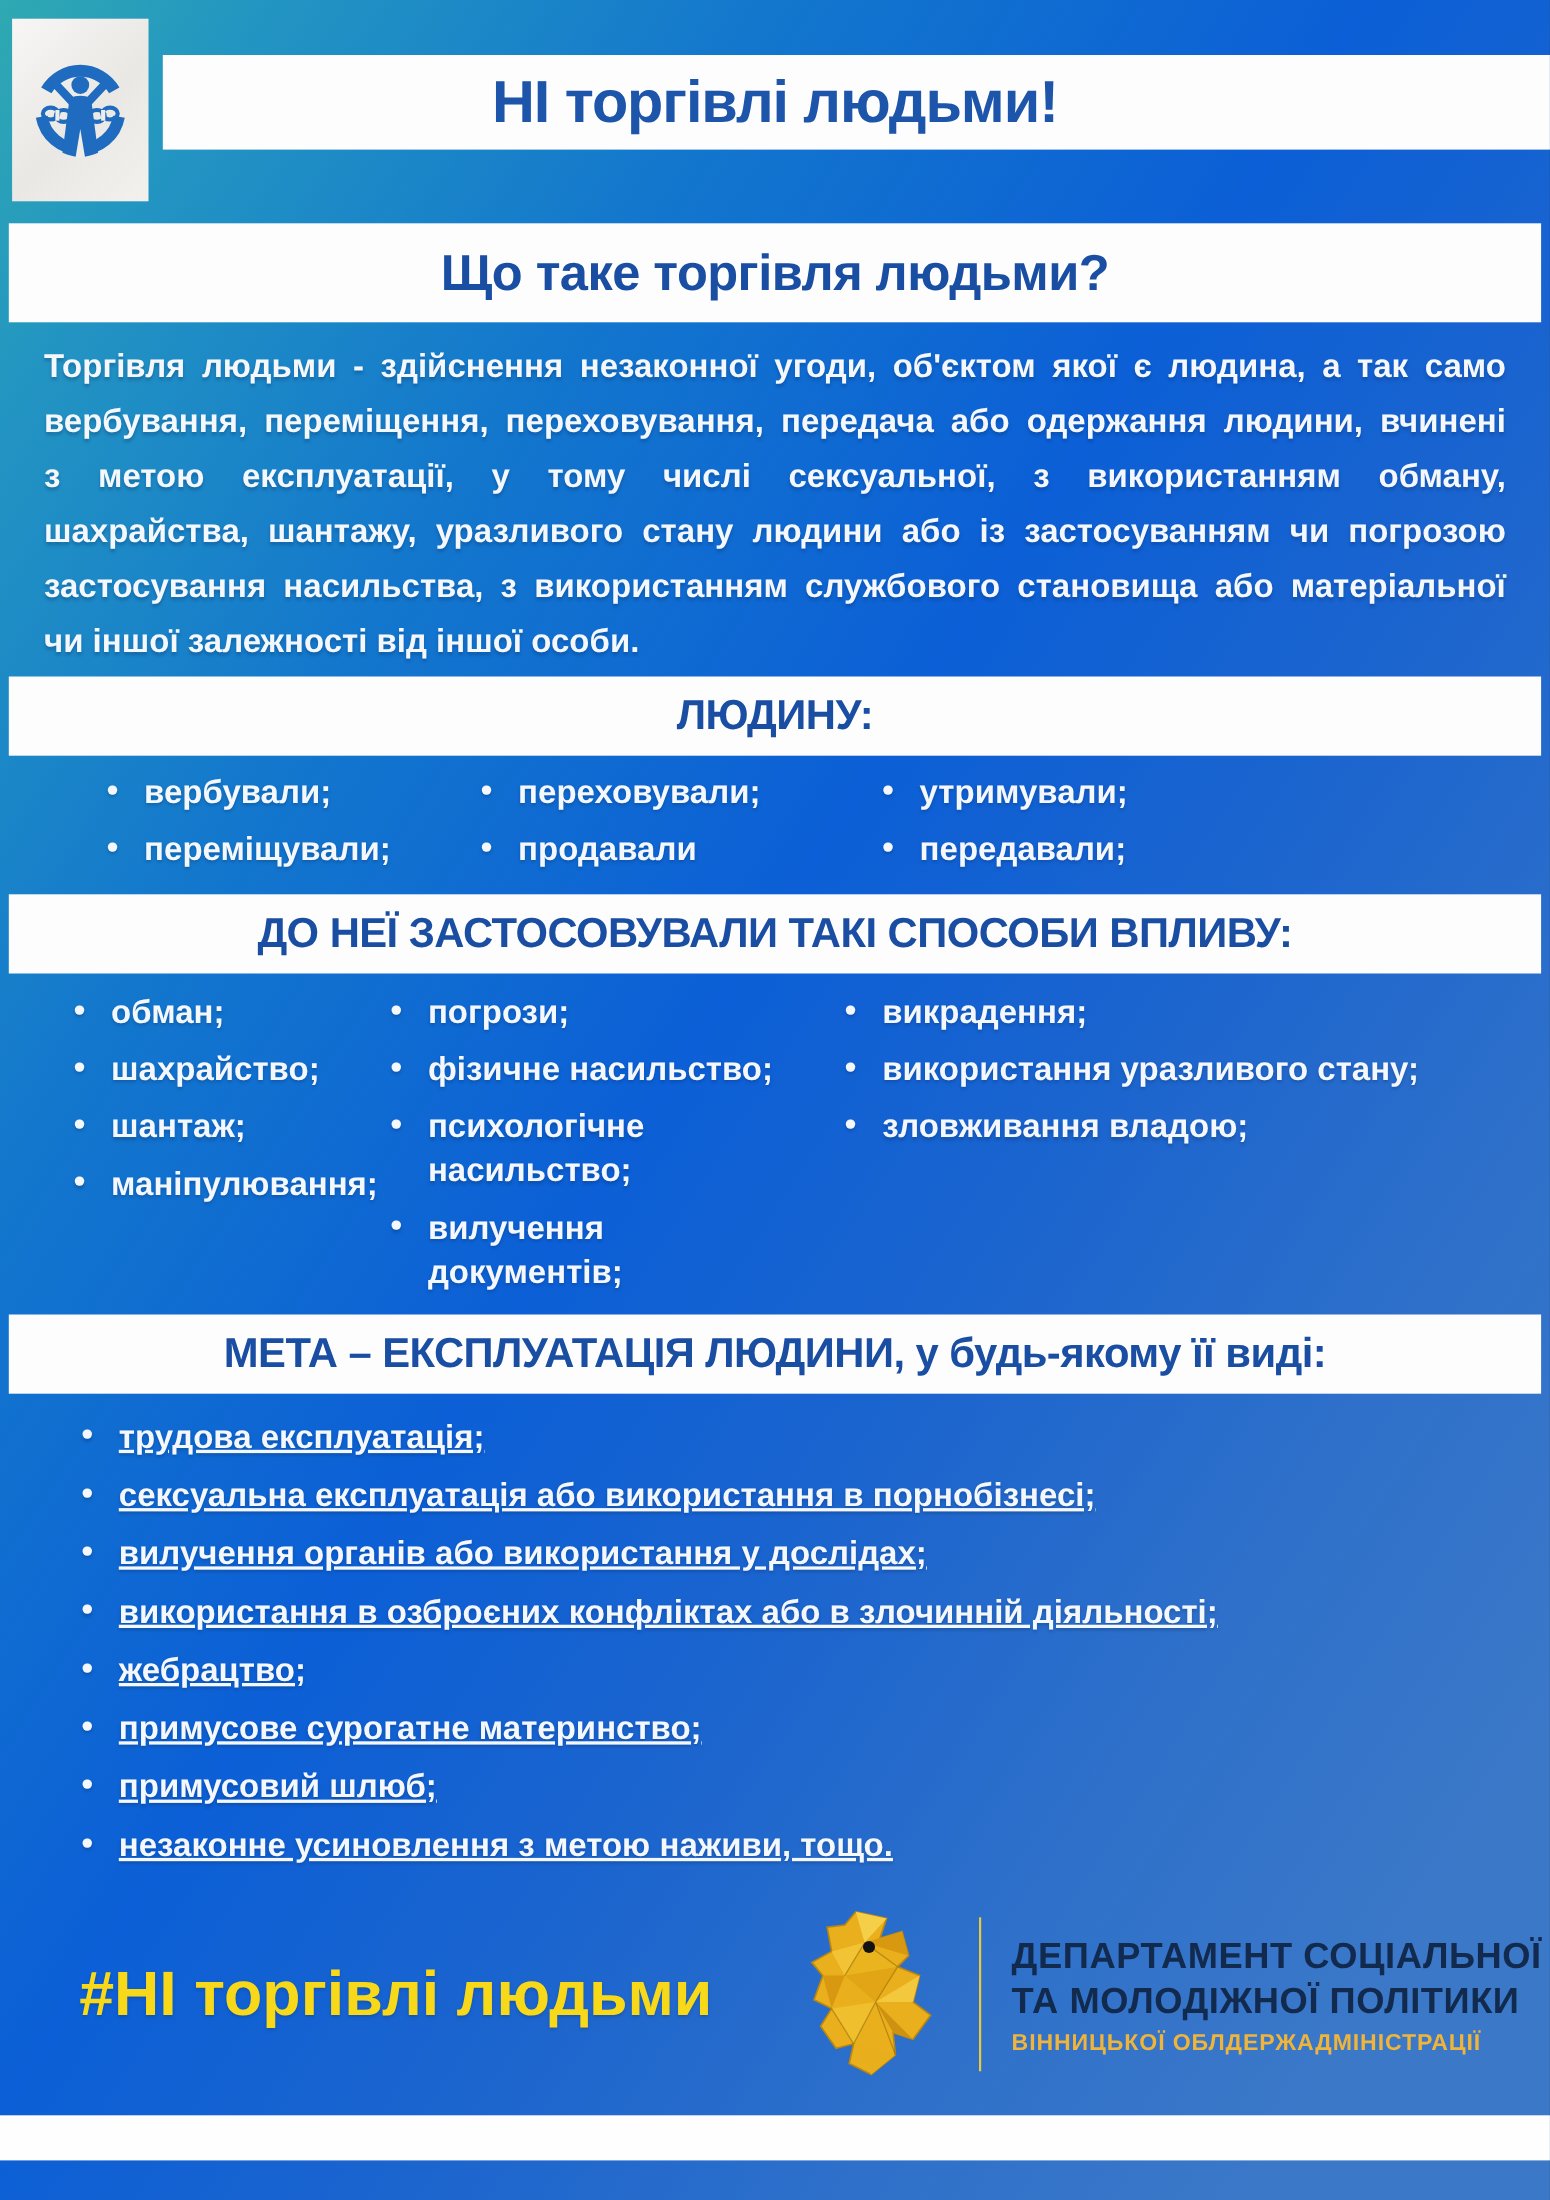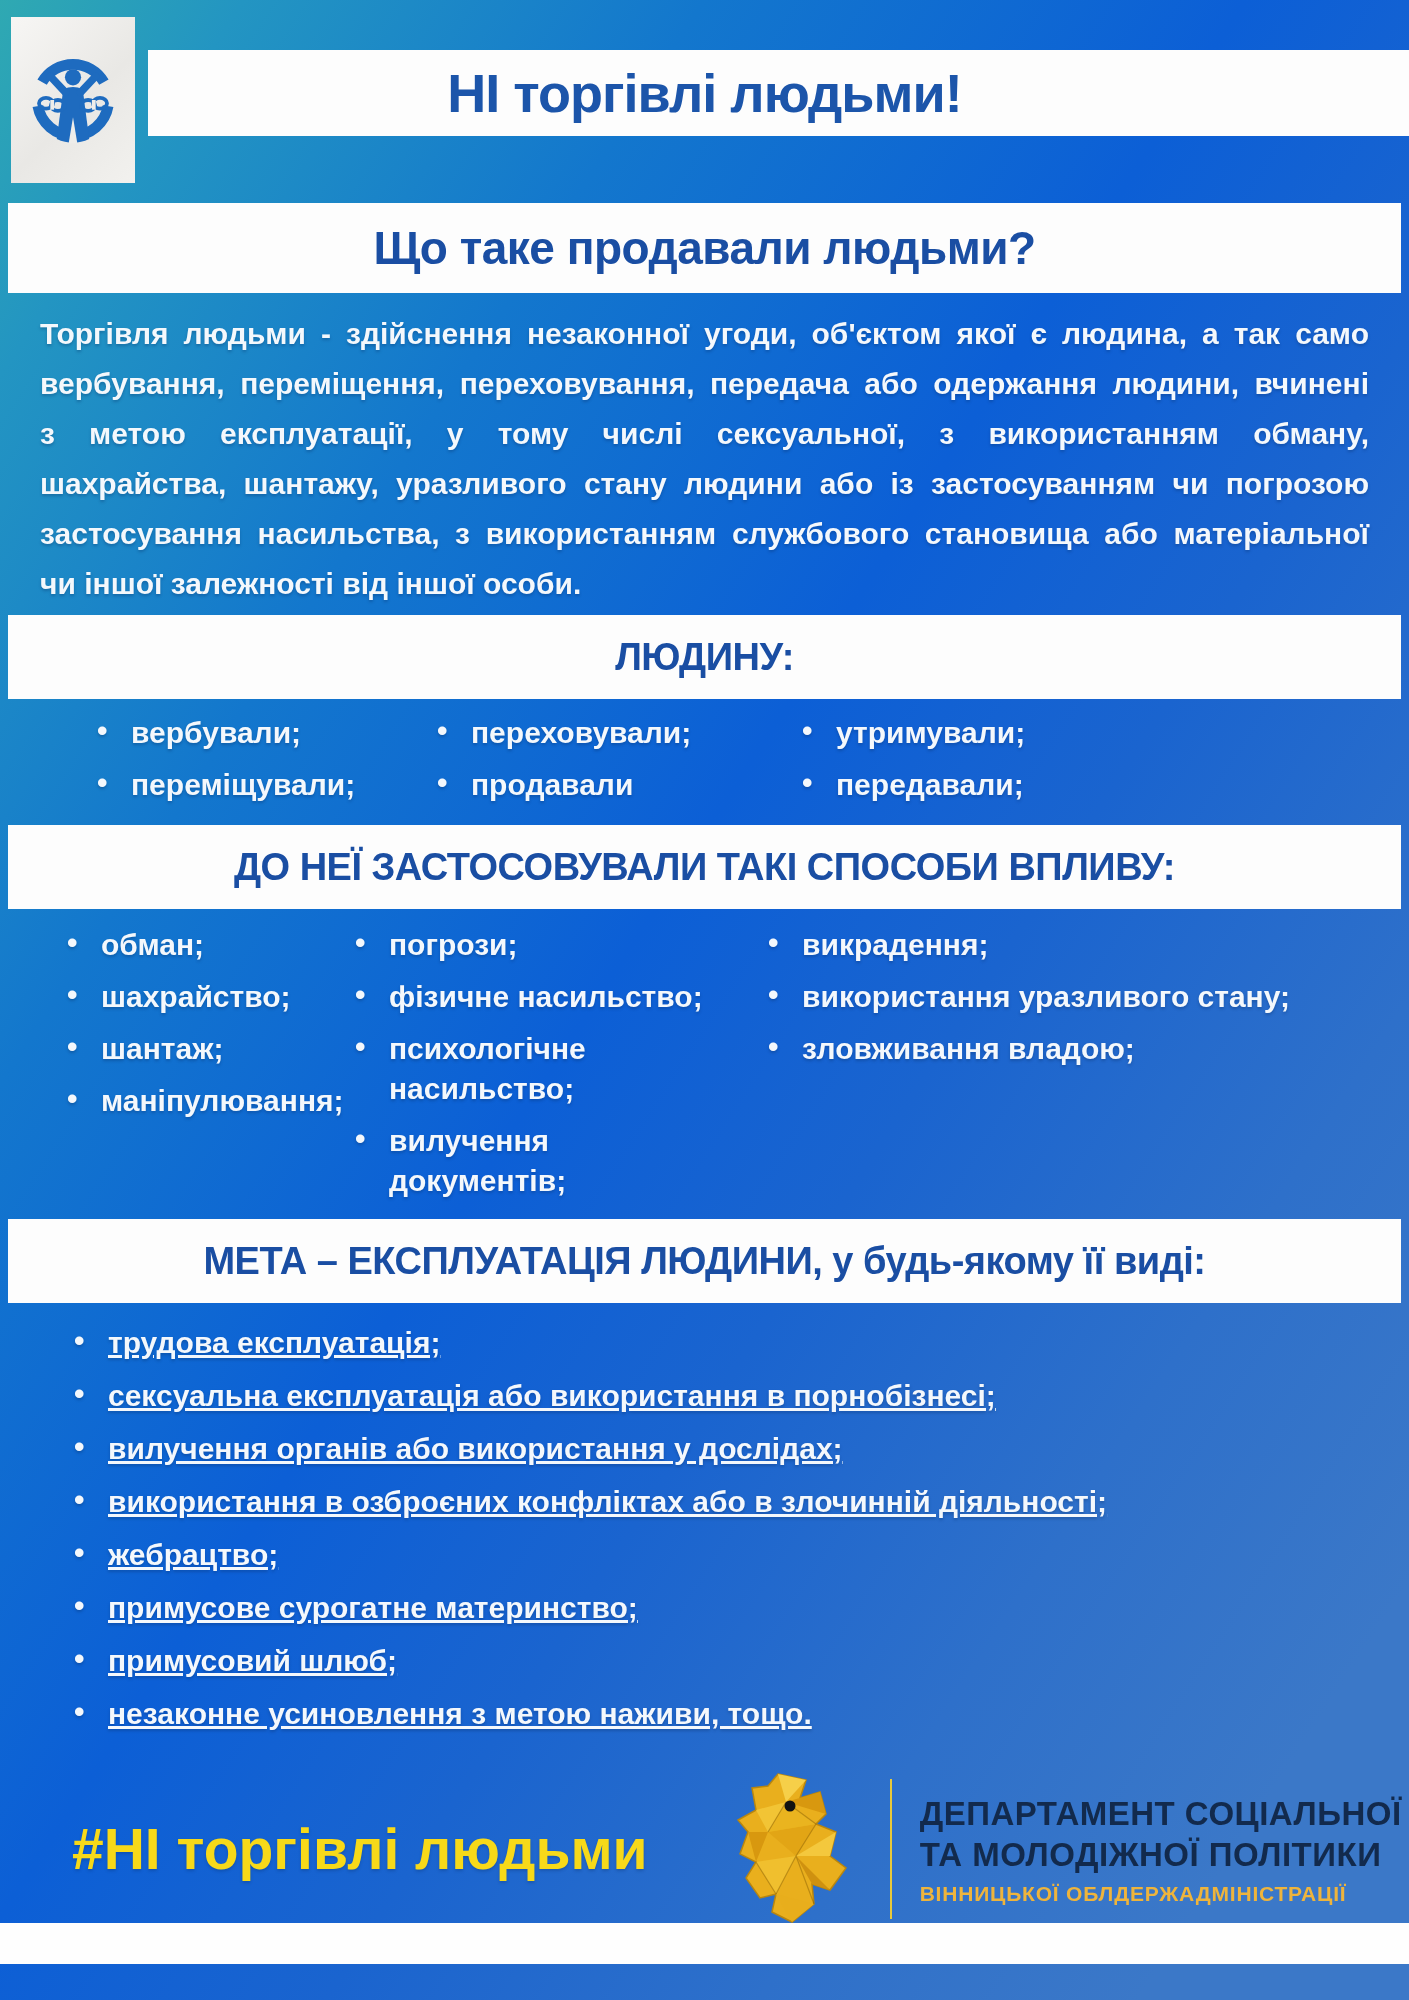--- a/index.html
+++ b/index.html
@@ -31,21 +31,21 @@
   .title-banner .t {
     font-size:54px; font-weight:bold; color:#1c55aa; letter-spacing:-1px;
   }
   .band {
     margin:0 8px; background:#fdfdfd;
     display:flex; align-items:center; justify-content:center;
   }
   .band .t { font-weight:bold; color:#1a4ea3; letter-spacing:-0.5px; }
   .band.q  { margin-top:67px; height:90px; }
   .band.q .t { font-size:46px; }
-  .band.s  { height:84px; }
+  .band.s  { height:72px; }
   .band.s .t { font-size:38px; }
   
   .definition {
     padding:16px 40px 6px 40px;
     color:#f4f8fc; font-weight:bold; font-size:30px;
     text-shadow:0 2px 3px rgba(8,40,90,.30);
   }
   .definition .line {
     line-height:50px; text-align:justify; text-align-last:justify;
     white-space:nowrap;
@@ -114,21 +114,21 @@
       <ellipse cx="64" cy="55" rx="6.5" ry="5" fill="none" stroke="#1e6bbf" stroke-width="3.5"></ellipse>
       <rect x="67.5" y="50" width="3.5" height="9" fill="#eeedea"></rect>
     </svg>
   </div>
 
   <div class="title-banner">
     <div class="t">НІ торгівлі людьми!</div>
   </div>
 
   <div class="band q">
-    <div class="t">Що таке продавали людьми?</div>
+    <div class="t">Що таке торгівля людьми?</div>
   </div>
 
   <div class="definition">
     <div class="line">Торгівля людьми - здійснення незаконної угоди, об'єктом якої є людина, а так само</div>
     <div class="line">вербування, переміщення, переховування, передача або одержання людини, вчинені</div>
     <div class="line">з метою експлуатації, у тому числі сексуальної, з використанням обману,</div>
     <div class="line">шахрайства, шантажу, уразливого стану людини або із застосуванням чи погрозою</div>
     <div class="line">застосування насильства, з використанням службового становища або матеріальної</div>
     <div class="line last">чи іншої залежності від іншої особи.</div>
   </div>

